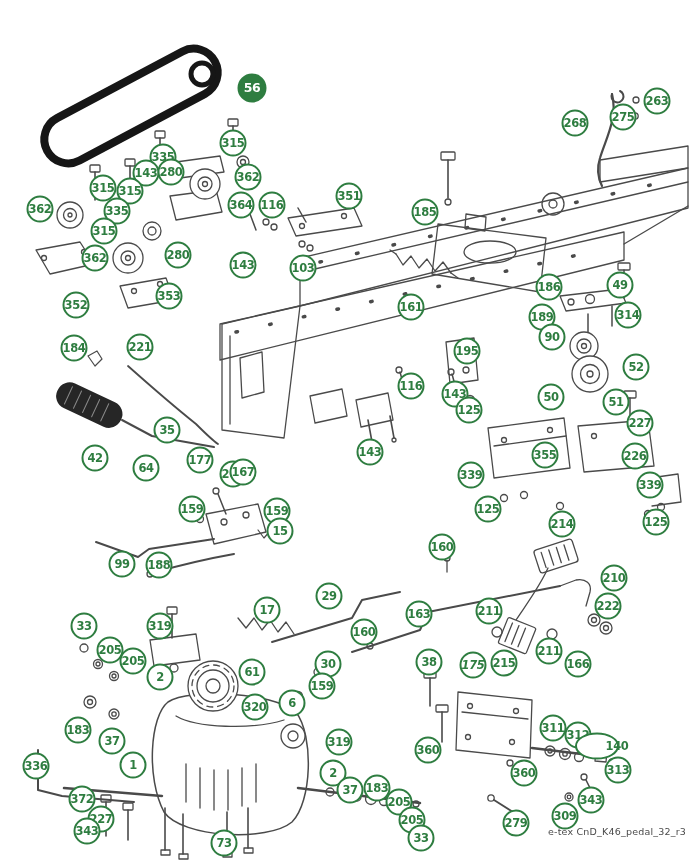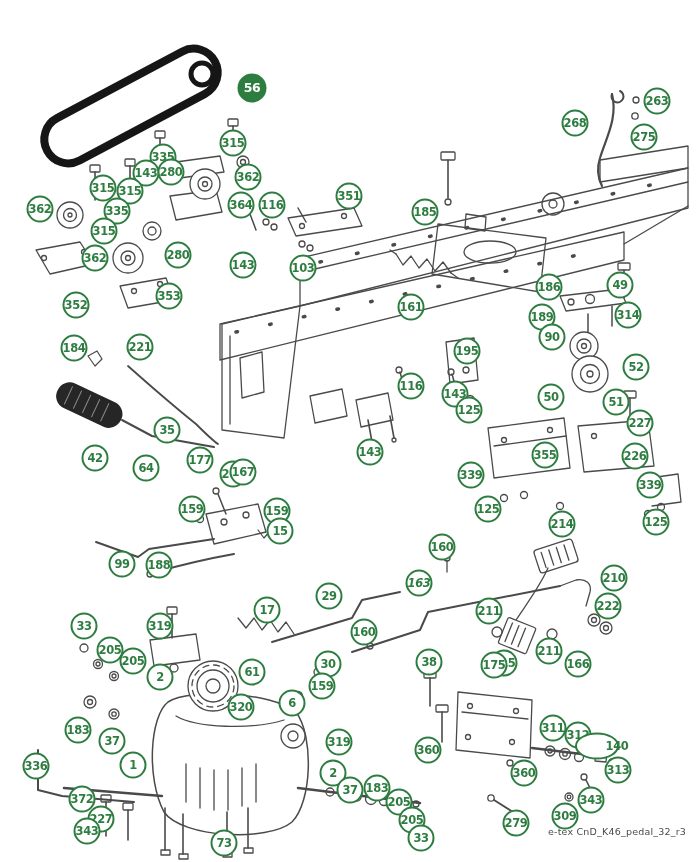--- a/index.html
+++ b/index.html
@@ -329,21 +329,21 @@
         <rect x="223" y="852" width="9" height="5"></rect>
         <rect x="244" y="848" width="9" height="5"></rect>
       </g>
 
     </g>
   </svg>
 
   <div id="callout-layer">
       <div class="callout filled" style="left: 252px; top: 88px;">56</div>
       <div class="callout" style="left: 657px; top: 101px;">263</div>
-      <div class="callout" style="left: 644px; top: 117px; margin-top: 20px;">275</div>
+      <div class="callout" style="left: 623px; top: 117px;">275</div>
       <div class="callout" style="left: 575px; top: 123px;">268</div>
       <div class="callout" style="left: 233px; top: 143px;">315</div>
       <div class="callout" style="left: 163px; top: 157px;">335</div>
       <div class="callout" style="left: 146px; top: 173px;">143</div>
       <div class="callout" style="left: 171px; top: 172px;">280</div>
       <div class="callout" style="left: 248px; top: 177px;">362</div>
       <div class="callout" style="left: 103px; top: 188px;">315</div>
       <div class="callout" style="left: 130px; top: 191px;">315</div>
       <div class="callout" style="left: 349px; top: 196px;">351</div>
       <div class="callout" style="left: 241px; top: 205px;">364</div>
@@ -388,41 +388,41 @@
       <div class="callout" style="left: 192px; top: 509px;">159</div>
       <div class="callout" style="left: 488px; top: 509px;">125</div>
       <div class="callout" style="left: 277px; top: 511px;">159</div>
       <div class="callout" style="left: 656px; top: 522px;">125</div>
       <div class="callout" style="left: 562px; top: 524px;">214</div>
       <div class="callout" style="left: 122px; top: 528px; margin-top: 36px;">99</div>
       <div class="callout" style="left: 280px; top: 531px;">15</div>
       <div class="callout" style="left: 442px; top: 547px;">160</div>
       <div class="callout" style="left: 159px; top: 565px;">188</div>
       <div class="callout" style="left: 614px; top: 578px;">210</div>
-      <div class="callout" style="left: 419px; top: 583px; font-style: italic;">163</div>
+      <div class="callout" style="left: 419px; top: 614px;">163</div>
       <div class="callout" style="left: 329px; top: 596px;">29</div>
       <div class="callout" style="left: 608px; top: 606px;">222</div>
       <div class="callout" style="left: 267px; top: 610px;">17</div>
       <div class="callout" style="left: 489px; top: 611px;">211</div>
       <div class="callout" style="left: 160px; top: 626px;">319</div>
       <div class="callout" style="left: 84px; top: 626px;">33</div>
       <div class="callout" style="left: 364px; top: 632px;">160</div>
       <div class="callout" style="left: 110px; top: 650px;">205</div>
       <div class="callout" style="left: 549px; top: 651px;">211</div>
       <div class="callout" style="left: 133px; top: 661px;">205</div>
       <div class="callout" style="left: 429px; top: 662px;">38</div>
       <div class="callout" style="left: 504px; top: 663px;">215</div>
       <div class="callout" style="left: 578px; top: 664px;">166</div>
       <div class="callout" style="left: 328px; top: 664px;">30</div>
-      <div class="callout" style="left: 494px; top: 665px;">175</div>
+      <div class="callout" style="left: 473px; top: 665px; font-style: italic;">175</div>
       <div class="callout" style="left: 160px; top: 677px;">2</div>
       <div class="callout" style="left: 252px; top: 672px;">61</div>
       <div class="callout" style="left: 322px; top: 686px;">159</div>
       <div class="callout" style="left: 292px; top: 703px;">6</div>
-      <div class="callout" style="left: 241px; top: 707px;">320</div>
+      <div class="callout" style="left: 255px; top: 707px;">320</div>
       <div class="callout" style="left: 553px; top: 728px;">311</div>
       <div class="callout" style="left: 78px; top: 730px;">183</div>
       <div class="callout" style="left: 578px; top: 735px;">312</div>
       <div class="callout" style="left: 112px; top: 741px;">37</div>
       <div class="callout" style="left: 339px; top: 742px;">319</div>
       <div class="callout" style="left: 597px; top: 746px; padding-left: 40px;">140</div>
       <div class="callout" style="left: 428px; top: 750px;">360</div>
       <div class="callout" style="left: 133px; top: 765px;">1</div>
       <div class="callout" style="left: 36px; top: 766px;">336</div>
       <div class="callout" style="left: 618px; top: 770px;">313</div>

